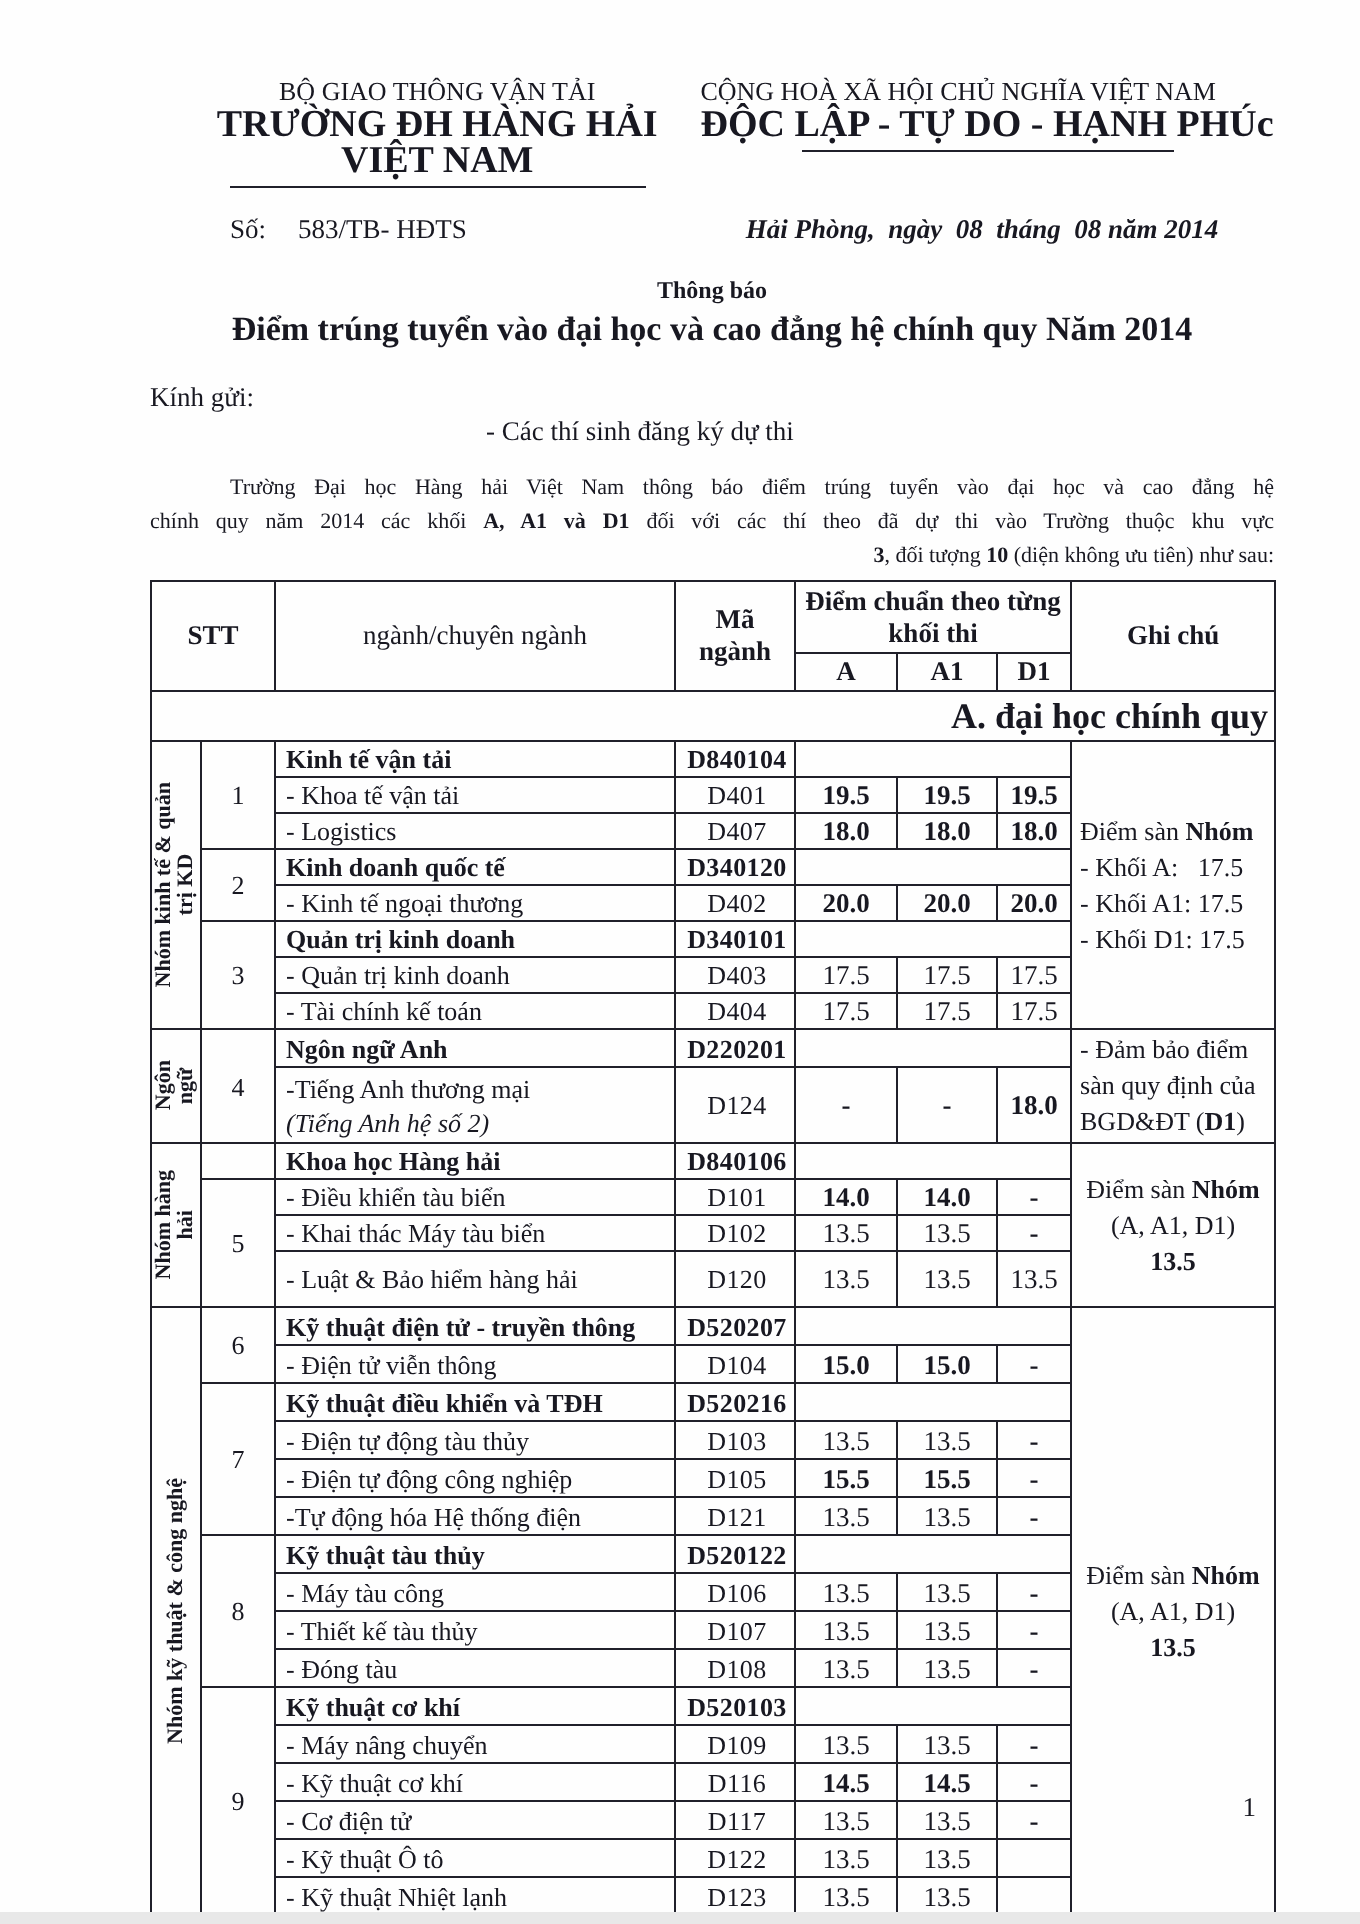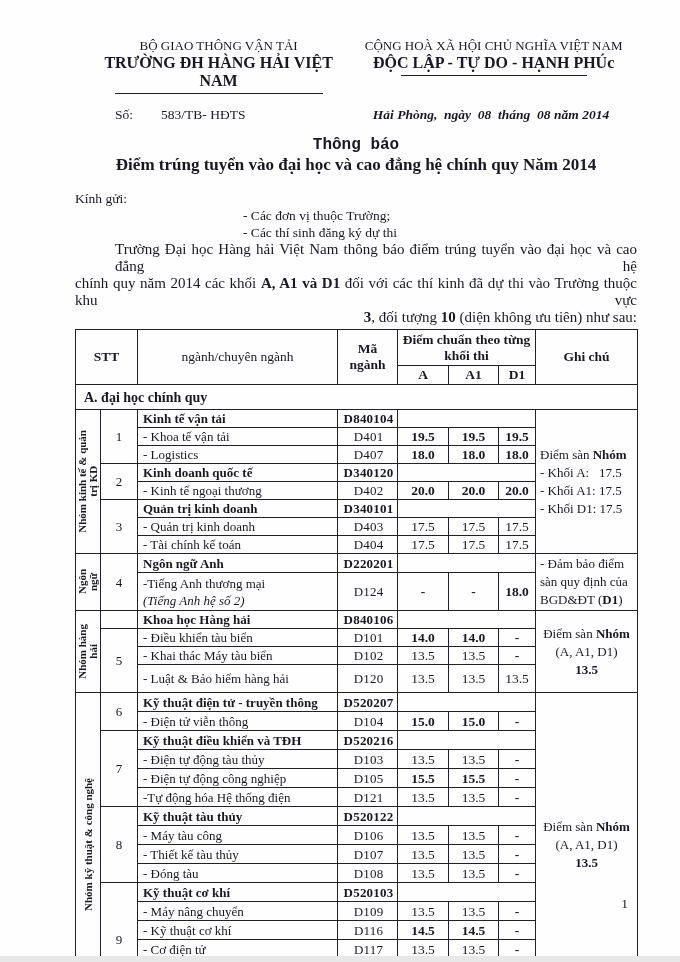--- a/index.html
+++ b/index.html
@@ -6,53 +6,53 @@
   .page{
     width:680px;height:956px;background:#fefefe;position:relative;
     font-family:"Liberation Serif","DejaVu Serif",serif;color:#181821;
     padding:38px 43px 0 75px;box-sizing:border-box;overflow:hidden;
   }
   .b{font-weight:bold;}
   .it{font-style:italic;}
   
   .org-row{display:flex;}
   .org-left{width:268px;margin-left:12px;text-align:center;}
-  .org-right{width:292px;margin-left:auto;text-align:center;}
+  .org-right{width:292px;margin-left:auto;text-align:left;}
   .org-line1{font-size:13px;line-height:16px;}
-  .org-line2{font-size:16px;line-height:18px;font-weight:bold;}
+  .org-line2{font-size:19px;line-height:18px;font-weight:bold;}
   .rule{height:0;border-top:1.5px solid #20202a;margin:3px auto 0;}
   .rule-left{width:208px;}
   .rule-right{width:186px;}
   .doc-row{display:flex;margin-top:13px;align-items:baseline;}
   .doc-number{margin-left:40px;font-size:13.5px;}
-  .doc-number .val{margin-left:28px;}
+  .doc-number .val{margin-left:16px;}
   .place-date{width:292px;margin-left:auto;text-align:center;font-size:13.5px;
     font-weight:bold;font-style:italic;white-space:pre;}
   
   .title-block{margin-top:13px;text-align:center;}
-  .title1{font-size:16px;font-weight:bold;line-height:19px;font-family:Liberation Mono, monospace;}
+  .title1{font-size:12px;font-weight:bold;line-height:19px;}
   .title2{font-size:17px;font-weight:bold;line-height:20px;}
   .salutation{margin-top:15px;font-size:13.5px;line-height:17px;}
   .recipient{margin-left:168px;font-size:13.5px;line-height:17px;}
   
-  .intro{font-size:15px;}
+  .intro{margin-top:12px;font-size:11px;}
   .intro-line{line-height:17px;text-align:justify;}
   .intro-line.l0{padding-left:40px;text-align-last:justify;}
   .intro-line.l1{text-align-last:justify;}
   .intro-line.l2{text-align:right;}
   
   table.score-table{margin-top:3px;width:562px;border-collapse:collapse;table-layout:fixed;}
   .score-table td,.score-table th{border:1px solid #20202a;padding:0 3px;
     font-size:13px;line-height:15px;vertical-align:middle;overflow:hidden;}
   .score-table thead th{font-size:13.5px;line-height:16px;font-weight:bold;text-align:center;padding:1px 2px;}
   .score-table thead tr.th-main{height:36px;}
   .score-table thead tr.th-sub{height:16px;}
   .th-normal{font-weight:normal !important;}
   tr.section-row{height:25px;}
-  td.section{font-weight:bold;font-size:14px;padding-left:8px;}
+  td.section{font-weight:bold;font-size:18px;padding-left:8px;text-align:right;}
   td.glabel{text-align:center;padding:0;}
   .vlabel{writing-mode:vertical-rl;transform:rotate(180deg);margin:0 auto;
     font-weight:bold;font-size:11px;line-height:11px;white-space:pre-line;text-align:center;}
   td.stt{text-align:center;font-size:13px;}
   td.name{text-align:left;padding-left:5px;}
   td.code{text-align:center;padding-left:5px;letter-spacing:0.2px;}
   td.score{text-align:center;font-size:13.5px;}
   td.note{font-size:13px;padding:0 4px;}
   td.note .note-line{line-height:18px;white-space:pre-wrap;}
   td.note.center{text-align:center;}
@@ -90,26 +90,25 @@
     </div>
     <div class="place-date">Hải Phòng,  ngày  08  tháng  08 năm 2014</div>
   </div>
 
   <div class="title-block">
     <div class="title1">Thông báo</div>
     <div class="title2">Điểm trúng tuyển vào đại học và cao đẳng hệ chính quy Năm 2014</div>
   </div>
 
   <div class="salutation">Kính gửi:</div>
-  <div class="recipient">- Các đơn vị thuộc Trường;</div>
   <div class="recipient">- Các thí sinh đăng ký dự thi</div>
 
   <div class="intro">
       <div class="intro-line l0"><span>Trường Đại học Hàng hải Việt Nam thông báo điểm trúng tuyển vào đại học và cao đẳng hệ</span></div>
-      <div class="intro-line l1"><span>chính quy năm 2014 các khối </span><span style="font-weight: bold;">A, A1 và D1</span><span> đối với các thí kinh đã dự thi vào Trường thuộc khu vực</span></div>
+      <div class="intro-line l1"><span>chính quy năm 2014 các khối </span><span style="font-weight: bold;">A, A1 và D1</span><span> đối với các thí theo đã dự thi vào Trường thuộc khu vực</span></div>
       <div class="intro-line l2"><span style="font-weight: bold;">3</span><span>, đối tượng </span><span style="font-weight: bold;">10</span><span> (diện không ưu tiên) như sau:</span></div>
     </div>
 
   <table class="score-table">
     <colgroup>
       <col style="width:25px">
         <col style="width:37px">
         <col style="width:200px">
         <col style="width:60px">
       <col style="width:51px">

